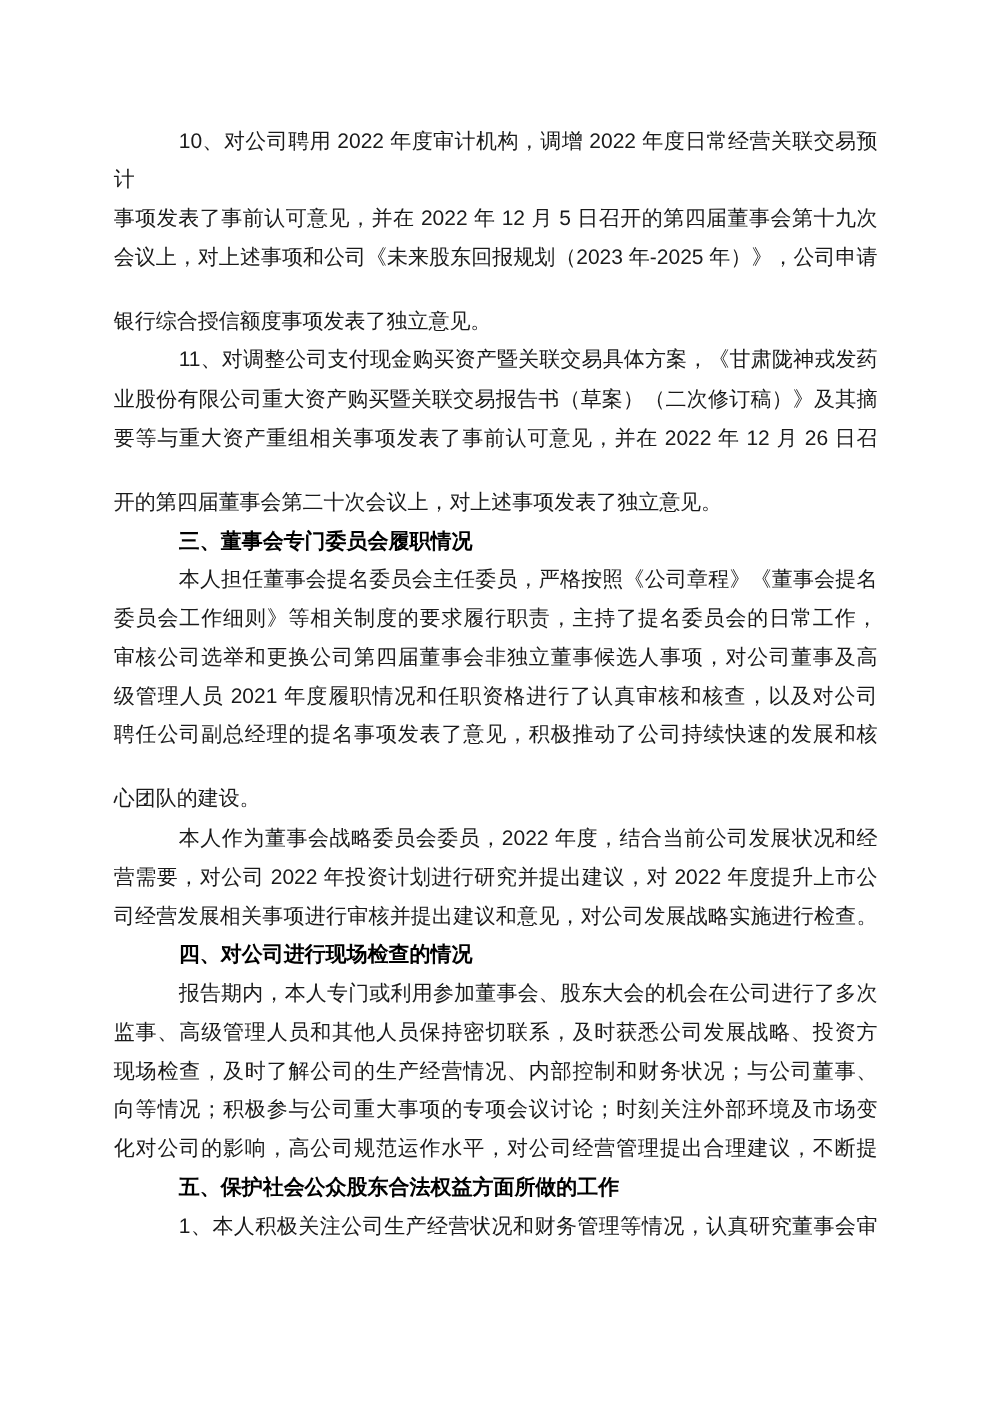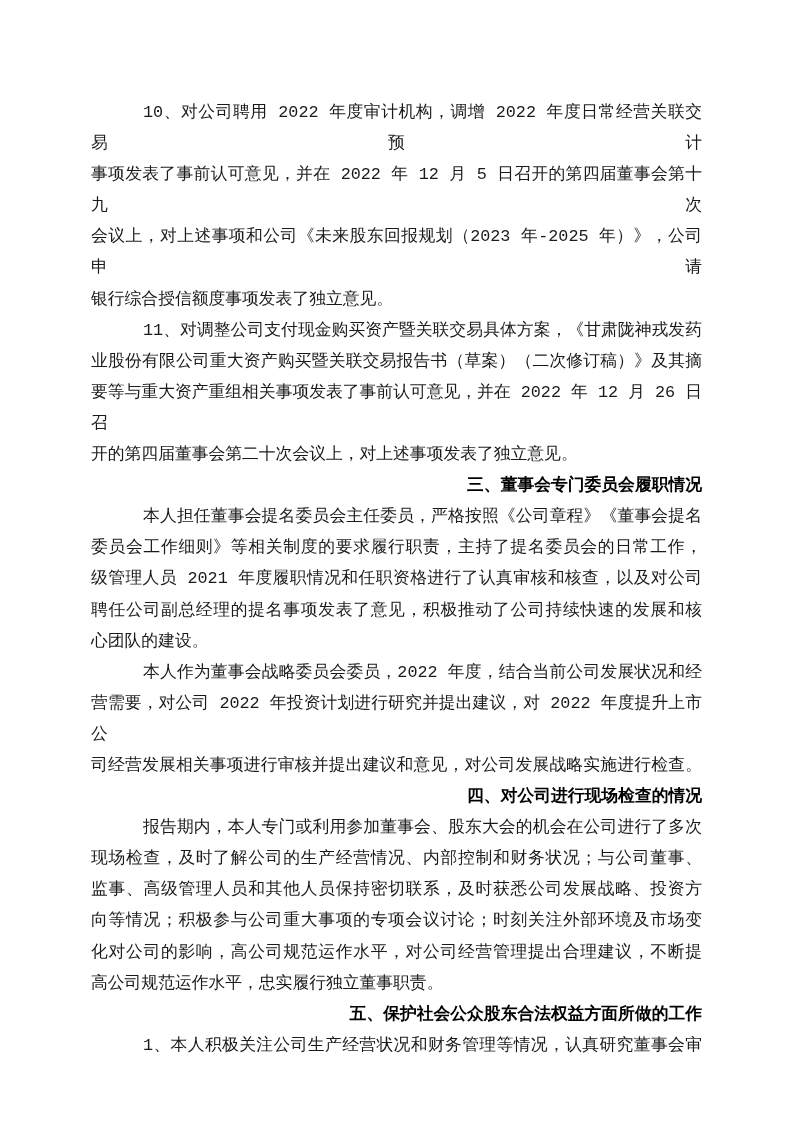--- a/index.html
+++ b/index.html
@@ -6,75 +6,76 @@
     margin: 0;
     padding: 0;
     background: #ffffff;
   }
   .page {
     position: relative;
     width: 793px;
     height: 1122px;
     background: #ffffff;
     overflow: hidden;
-    font-family: Liberation Mono, monospace;
+    font-family: Liberation Sans, sans-serif;
   }
   .content {
     position: absolute;
     left: 91px;
     top: 97px;
     width: 611px;
     font-size: 16.8px;
     line-height: 31.1px;
     color: #1a1a1a;
     letter-spacing: 0;
   }
   .line {
     text-align: justify;
     text-align-last: justify;
     white-space: normal;
   }
   .line.para-end {
     text-align-last: left;
+    margin-top: 20px;
   }
   .line.indent {
     text-indent: 52px;
   }
   .heading {
     font-weight: 700;
     color: #000000;
     text-indent: 52px;
-    text-align: right;
+    text-align: left;
   }
 </style>
 </head>
 <body>
 
 <div class="page">
   <div class="content">
       <div class="line indent">10、对公司聘用 2022 年度审计机构，调增 2022 年度日常经营关联交易预计</div>
       <div class="line">事项发表了事前认可意见，并在 2022 年 12 月 5 日召开的第四届董事会第十九次</div>
       <div class="line">会议上，对上述事项和公司《未来股东回报规划（2023 年-2025 年）》，公司申请</div>
       <div class="line para-end">银行综合授信额度事项发表了独立意见。</div>
       <div class="line indent">11、对调整公司支付现金购买资产暨关联交易具体方案，《甘肃陇神戎发药</div>
       <div class="line">业股份有限公司重大资产购买暨关联交易报告书（草案）（二次修订稿）》及其摘</div>
       <div class="line">要等与重大资产重组相关事项发表了事前认可意见，并在 2022 年 12 月 26 日召</div>
       <div class="line para-end">开的第四届董事会第二十次会议上，对上述事项发表了独立意见。</div>
       <div class="heading">三、董事会专门委员会履职情况</div>
       <div class="line indent">本人担任董事会提名委员会主任委员，严格按照《公司章程》《董事会提名</div>
       <div class="line">委员会工作细则》等相关制度的要求履行职责，主持了提名委员会的日常工作，</div>
+      <div class="line">审核公司选举和更换公司第四届董事会非独立董事候选人事项，对公司董事及高</div>
       <div class="line">级管理人员 2021 年度履职情况和任职资格进行了认真审核和核查，以及对公司</div>
       <div class="line">聘任公司副总经理的提名事项发表了意见，积极推动了公司持续快速的发展和核</div>
       <div class="line para-end">心团队的建设。</div>
       <div class="line indent">本人作为董事会战略委员会委员，2022 年度，结合当前公司发展状况和经</div>
       <div class="line">营需要，对公司 2022 年投资计划进行研究并提出建议，对 2022 年度提升上市公</div>
       <div class="line">司经营发展相关事项进行审核并提出建议和意见，对公司发展战略实施进行检查。</div>
       <div class="heading">四、对公司进行现场检查的情况</div>
       <div class="line indent">报告期内，本人专门或利用参加董事会、股东大会的机会在公司进行了多次</div>
+      <div class="line">监事、高级管理人员和其他人员保持密切联系，及时获悉公司发展战略、投资方</div>
       <div class="line">现场检查，及时了解公司的生产经营情况、内部控制和财务状况；与公司董事、</div>
-      <div class="line">监事、高级管理人员和其他人员保持密切联系，及时获悉公司发展战略、投资方</div>
       <div class="line">向等情况；积极参与公司重大事项的专项会议讨论；时刻关注外部环境及市场变</div>
       <div class="line">化对公司的影响，高公司规范运作水平，对公司经营管理提出合理建议，不断提</div>
-      <div class="line para-end">高公司规范运作水平，忠实履行独立董事职责。</div>
       <div class="heading">五、保护社会公众股东合法权益方面所做的工作</div>
       <div class="line indent">1、本人积极关注公司生产经营状况和财务管理等情况，认真研究董事会审</div>
     </div>
 </div>
 
 </body></html>

